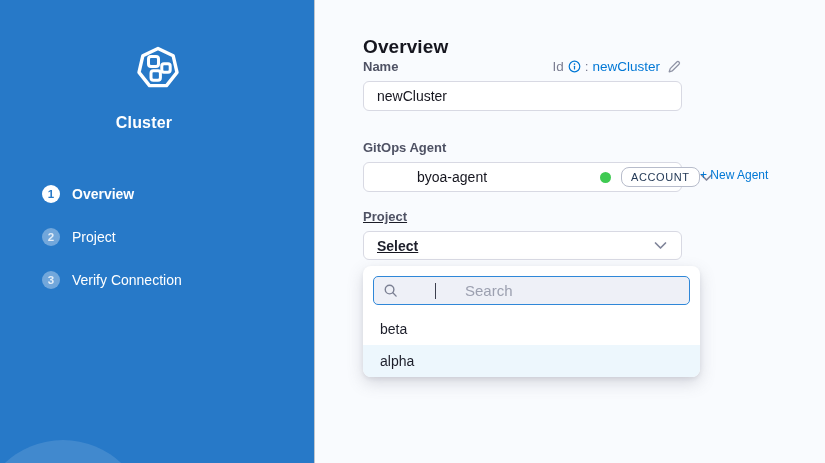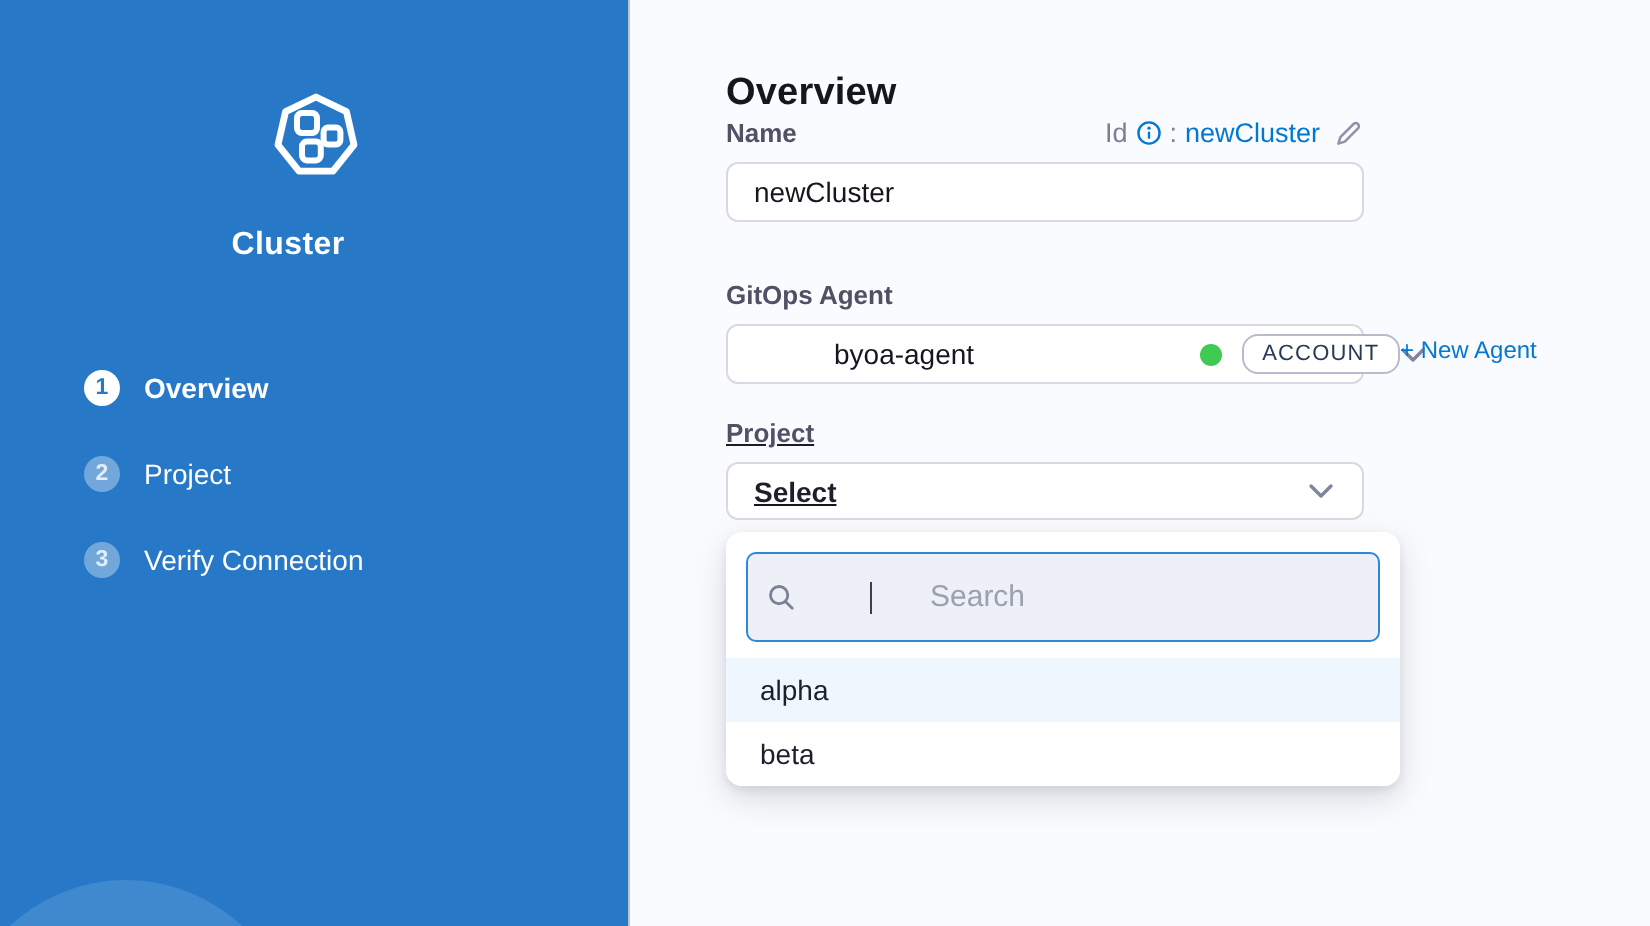--- a/index.html
+++ b/index.html
@@ -82,21 +82,21 @@
   }
   .select-placeholder { font-weight: bold; color: #1d1f2b; }
 
   
   .dd-panel {
     margin-top: 6px; width: 337px; background: #ffffff; border-radius: 8px;
     box-shadow: 0 2px 4px rgba(40,41,61,0.08), 0 6px 16px rgba(96,97,112,0.22);
     padding: 10px 0 0 0; overflow: hidden;
   }
   .search-wrap {
-    margin: 0 10px; height: 45px; border: 1.5px solid #2f87d8; border-radius: 5px;
+    margin: 0 10px; height: 29px; border: 1.5px solid #2f87d8; border-radius: 5px;
     background: #eef0f7; display: flex; align-items: center; padding: 0 9px; gap: 28px;
   }
   .caret { width: 1px; height: 16px; background: #3c3f4e; margin-left: 9px; }
   .search-input {
     border: none; outline: none; background: transparent; flex: 1;
     font-family: "Liberation Sans", sans-serif; font-size: 15px; color: #3c3f4e;
     margin-left: 1px; min-width: 0;
   }
   .search-input::placeholder { color: #9ca0b0; }
   .dd-options { margin-top: 8px; }
@@ -196,17 +196,17 @@
   <div class="dd-panel">
     <div class="search-wrap">
       <svg width="15" height="15" viewBox="0 0 16 16">
         <circle cx="7" cy="7" r="4.6" fill="none" stroke="#7c8194" stroke-width="1.5"></circle>
         <line x1="10.5" y1="10.5" x2="14" y2="14" stroke="#7c8194" stroke-width="1.5" stroke-linecap="round"></line>
       </svg>
       <span class="caret"></span>
       <input class="search-input" type="text" placeholder="Search" style="">
     </div>
     <div class="dd-options">
+      <div class="dd-option">beta</div>
       <div class="dd-option highlighted">alpha</div>
-      <div class="dd-option">beta</div>
     </div>
   </div>
 </div>
 
 </body></html>

